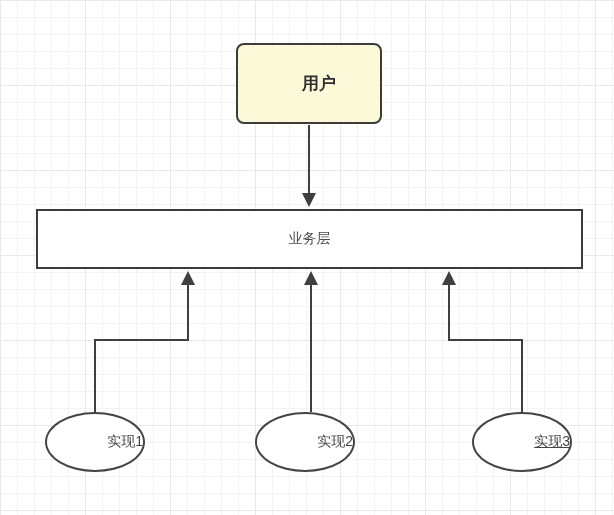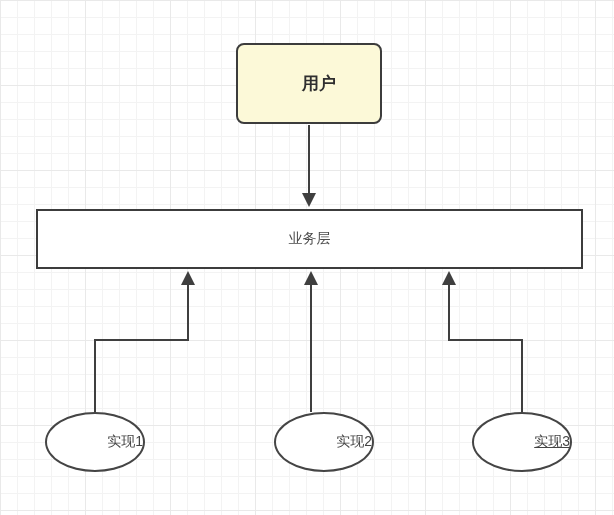--- a/index.html
+++ b/index.html
@@ -96,21 +96,21 @@
     background: #ffffff;
     border: 2px solid #454545;
     border-radius: 50%;
     display: flex;
     align-items: center;
     justify-content: flex-end;
     font-size: 14px;
     color: #444444;
   }
   .impl1 { left: 45px; }
-  .impl2 { left: 274px; }
+  .impl2 { left: 255px; }
   .impl3 { left: 472px; text-decoration: underline; }
 </style>
 </head>
 <body>
 
 <div class="canvas">
 
   <svg class="wires" viewBox="0 0 614 515" xmlns="http://www.w3.org/2000/svg">
 
     <g>

